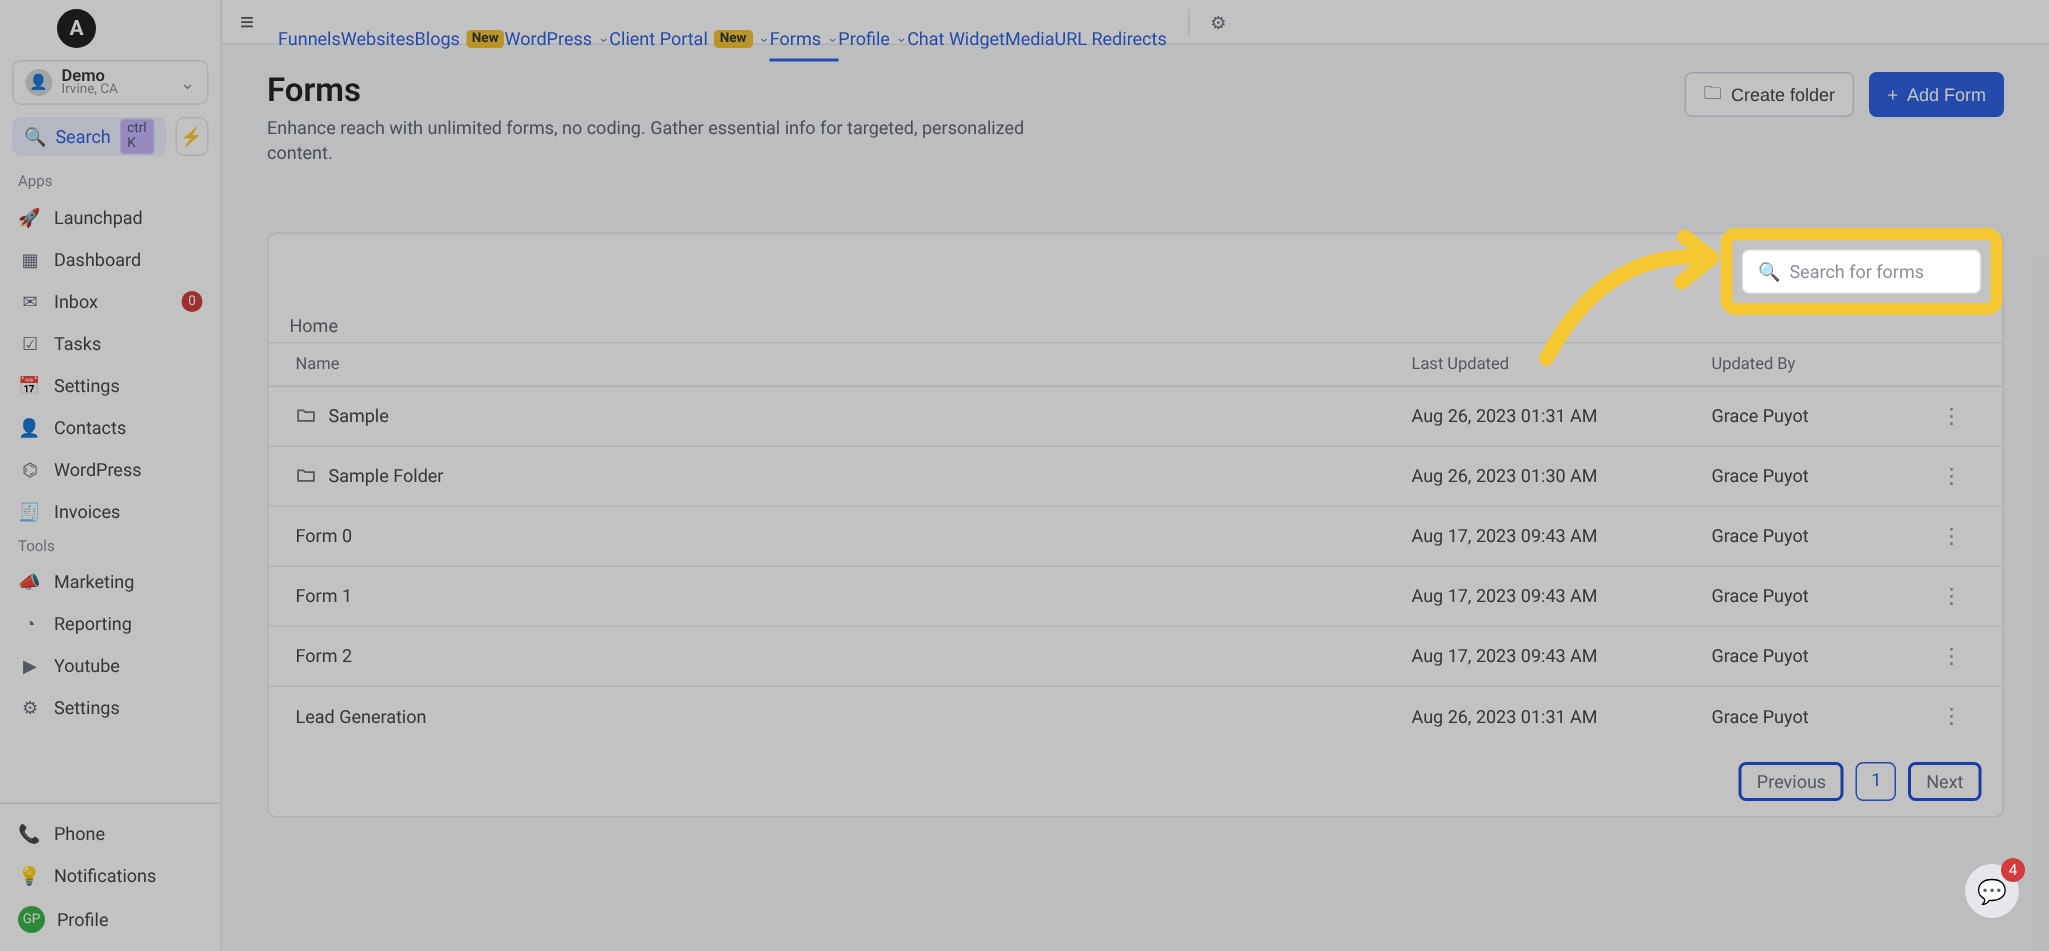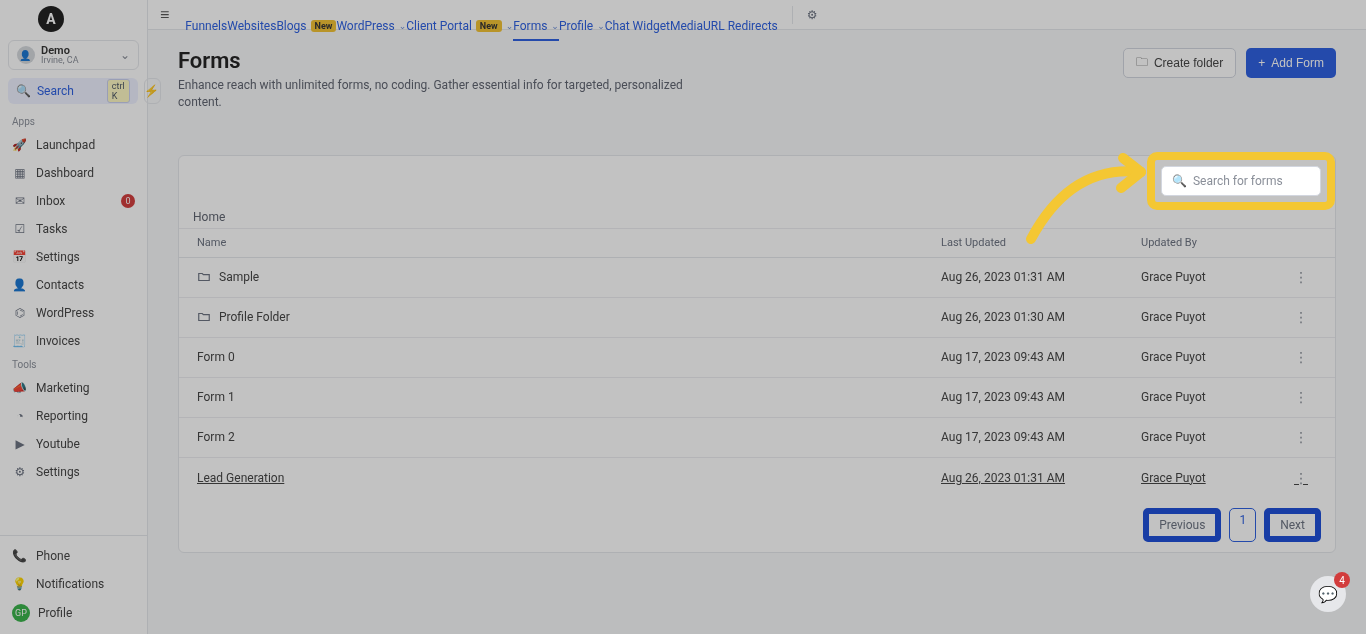--- a/index.html
+++ b/index.html
@@ -44,21 +44,21 @@
   .account-loc { font-size:9px; color:#8a8f99; }
   .chev { margin-left:auto; color:#8a8f99; }
 
   .search-row {
     display:flex; align-items:center; gap:6px; margin:0 8px 8px 8px;
   }
   .search-btn {
     flex:1; display:flex; align-items:center; gap:6px; background:#eef1ff; border-radius:6px;
     height:26px; padding:0 8px; color:#2c5fe0; font-size:12px;
   }
-  .kbd { font-size:9px; background:#fef9c3; border:1px solid #c8cfef; border-radius:3px; padding:1px 4px; color:#4b5563;margin-left:27px;}
+  .kbd { font-size:9px; background:#c4b5fd; border:1px solid #c8cfef; border-radius:3px; padding:1px 4px; color:#4b5563;}
   .bolt { width:26px; height:26px; border:1px solid #e5e7eb; border-radius:6px; display:flex; align-items:center;justify-content:center;color:#2c5fe0;}
 
   .section-label { font-size:10px; color:#8a8f99; margin:4px 12px; }
   .nav-item {
     display:flex; align-items:center; gap:8px;
     padding:6px 12px; font-size:12px; color:#444; position:relative;
   }
   .nav-icon { width:16px; height:16px; color:#6b7280; display:flex; align-items:center;justify-content:center;}
   .nav-badge { position:absolute; right:12px; width:14px;height:14px;border-radius:50%;background:#d23c3c;color:#fff;font-size:9px;display:flex;align-items:center;justify-content:center; }
   .sidebar-spacer { flex:1; }
@@ -107,26 +107,26 @@
     display:flex; align-items:center; gap:6px; padding:0 10px; font-size:12px; color:#8a8f99;
     background:#fff; position:relative; z-index:60; 
   }
   .breadcrumb-home { font-size:12px; color:#5f6470; padding:4px 14px; }
   .thead, .trow {
     display:grid; grid-template-columns: 1fr 200px 140px 40px;
     align-items:center; padding:0 14px;
   }
   .thead { height:30px; font-size:11px; color:#6b7280; border-bottom:1px solid #e5e7eb; border-top:1px solid #ecedf0;}
   .trow { height:40px; font-size:12px; color:#444; border-bottom:1px solid #ecedf0; }
-  .trow:last-of-type { border-bottom:none;text-decoration:underline; }
+  .trow:last-of-type { border-bottom:none; }
   .name-cell { display:flex; align-items:center; gap:8px; padding-left:4px;}
   .folder-icon { width:14px;height:14px;}
   .more-dots { color:#8a8f99; text-align:center; font-size:14px; }
   .pager { display:flex; gap:8px; justify-content:flex-end; padding:10px 14px 0 14px; font-size:12px;}
-  .pg-btn { border:6px solid #1d4ed8; border-radius:5px; padding:4px 10px; color:#6b7280; background:#fff;}
+  .pg-btn { border:2px solid #1d4ed8; border-radius:5px; padding:4px 10px; color:#6b7280; background:#fff;}
   .pg-num { border:1px solid #2c5fe0; color:#2c5fe0; border-radius:5px; padding:4px 9px; background:#fff;}
 
   
   .highlight-frame {
     position:absolute; z-index:55; border:8px solid #f4c733; border-radius:10px;
     width:190px; height:56px;
     background: transparent;
     pointer-events:none;
   }
   .arrow-svg { position:absolute; z-index:55; pointer-events:none; }
@@ -322,21 +322,21 @@
           </div>
     <div>Aug 26, 2023 01:31 AM</div>
     <div>Grace Puyot</div>
     <div class="more-dots">⋮</div>
         </div>
         <div class="trow">
     <div class="name-cell">
             <svg class="folder-icon" viewBox="0 0 24 24">
               <path fill="none" stroke="#6b7280" stroke-width="2" d="M3 6h6l2 2h10v10H3z"></path>
             </svg>
-            <span>Profile Folder</span>
+            <span>Sample Folder</span>
           </div>
     <div>Aug 26, 2023 01:30 AM</div>
     <div>Grace Puyot</div>
     <div class="more-dots">⋮</div>
         </div>
         <div class="trow">
     <div class="name-cell">
             <span>Form 0</span>
           </div>
     <div>Aug 17, 2023 09:43 AM</div>

